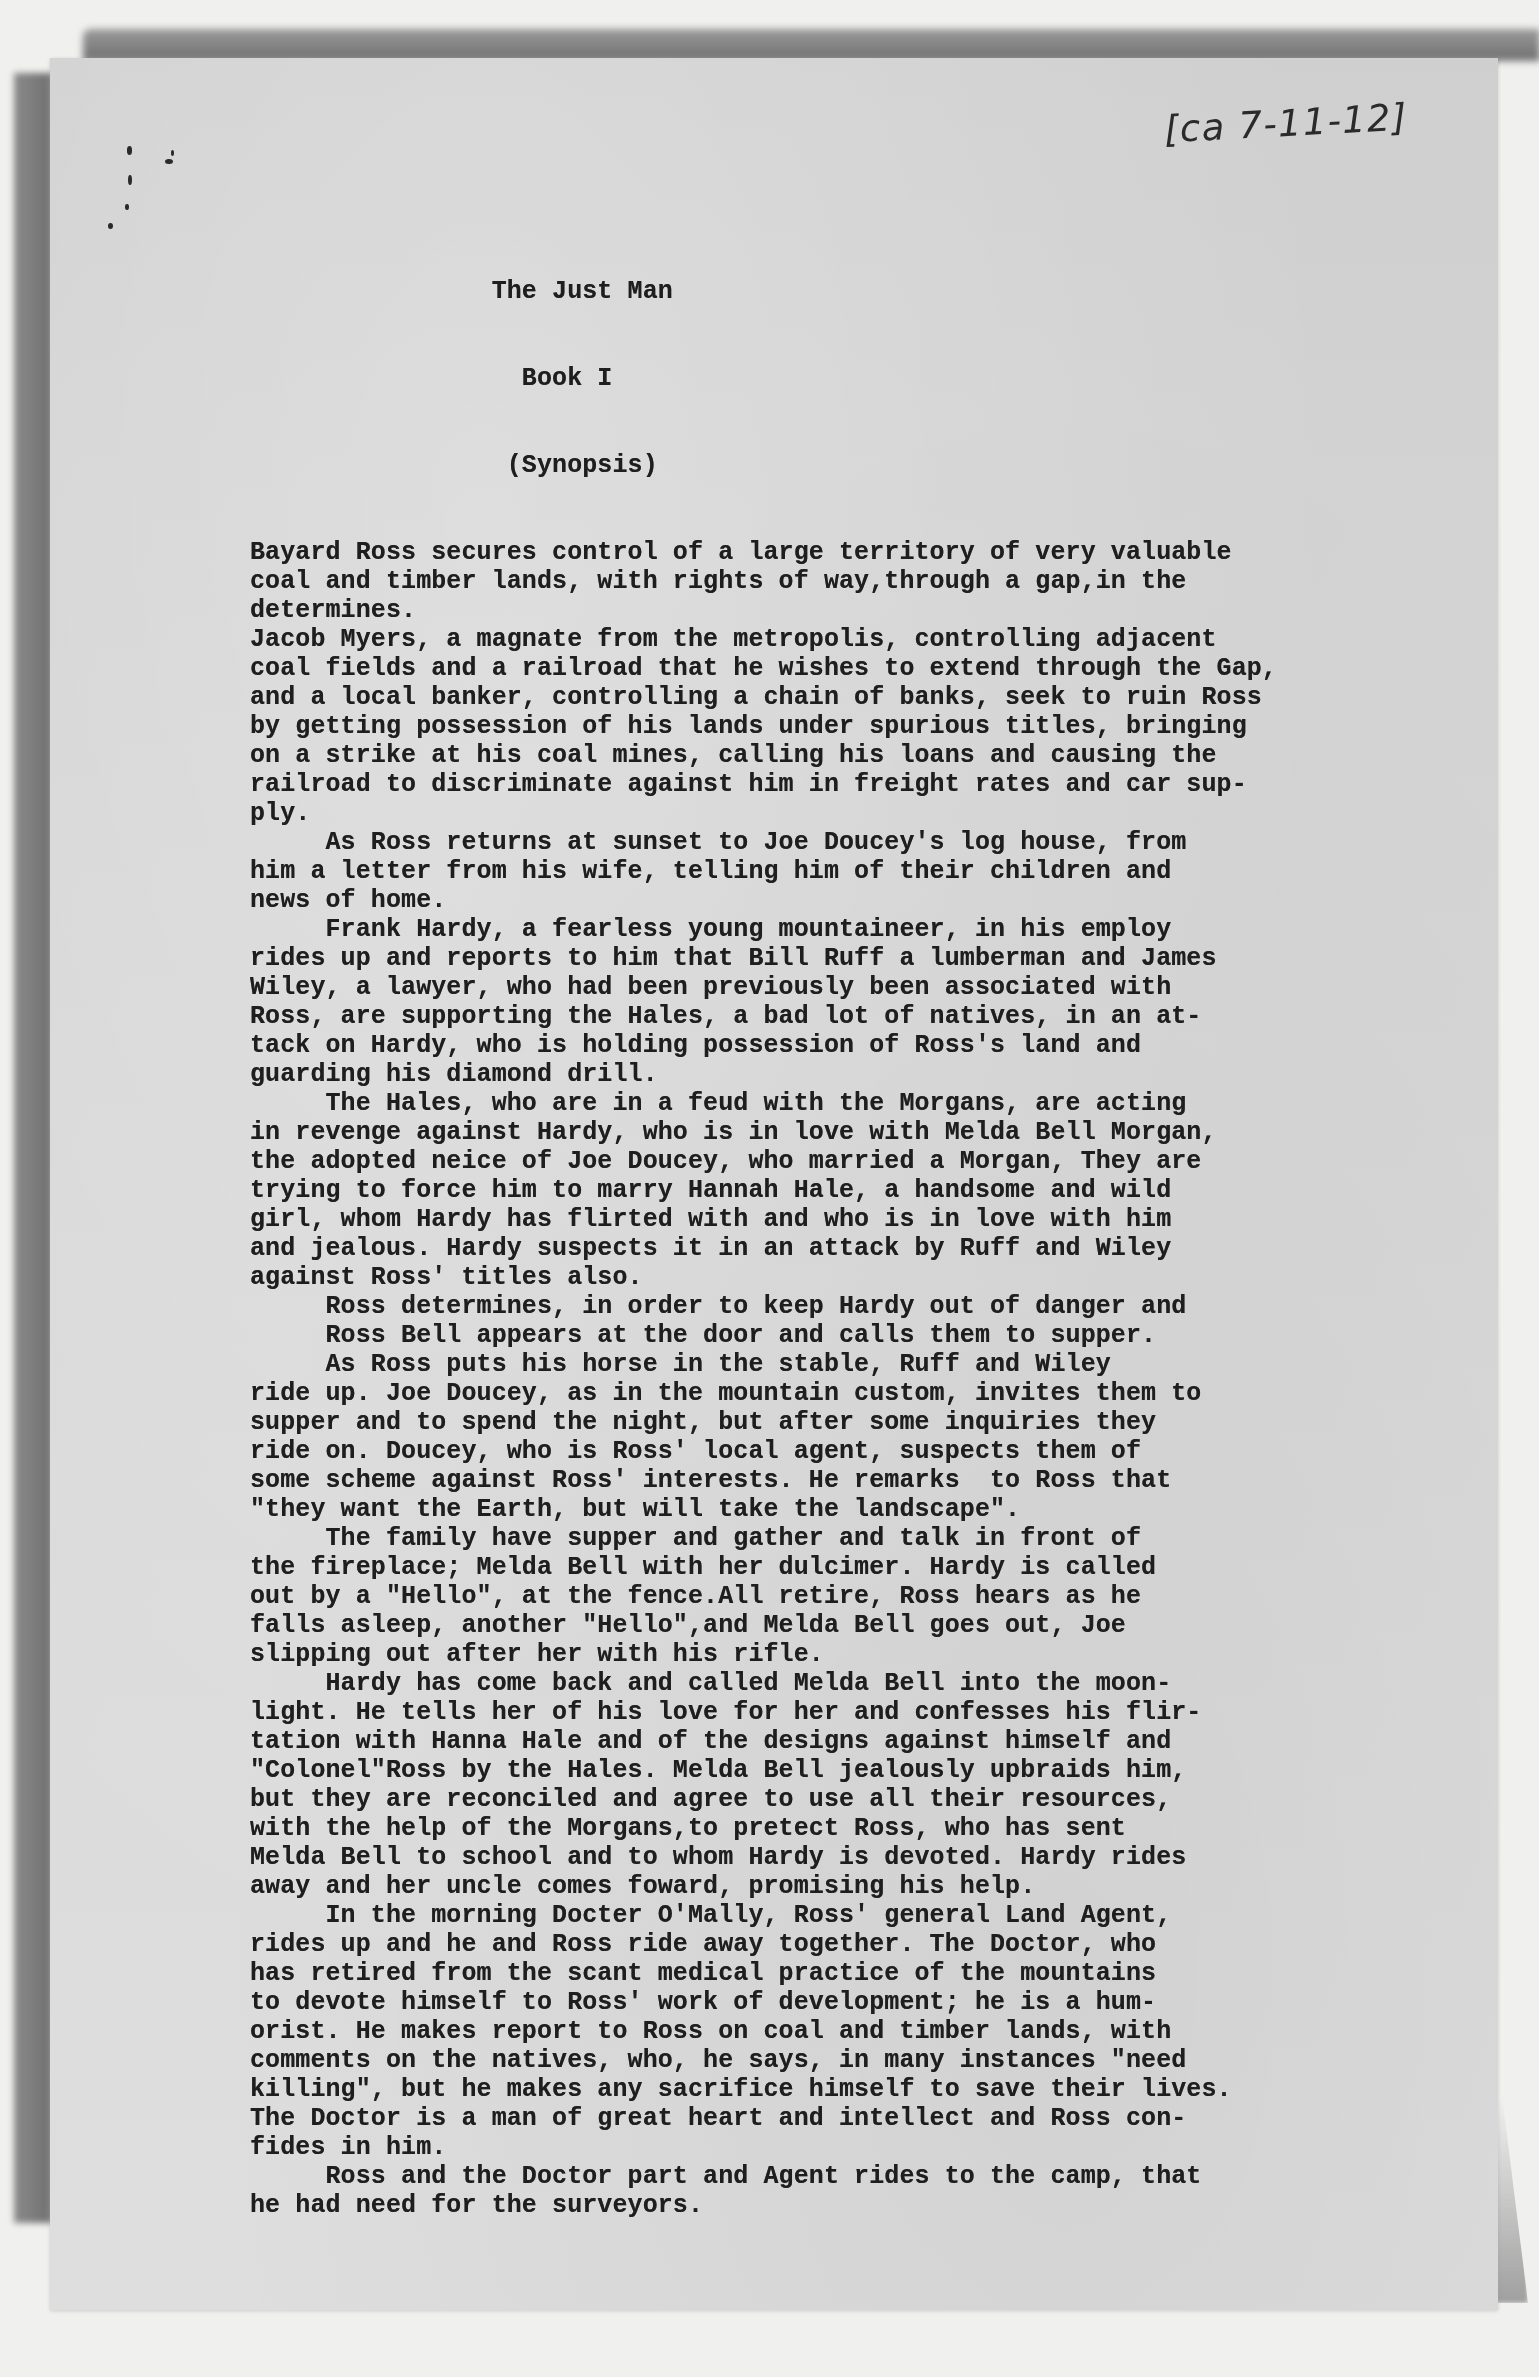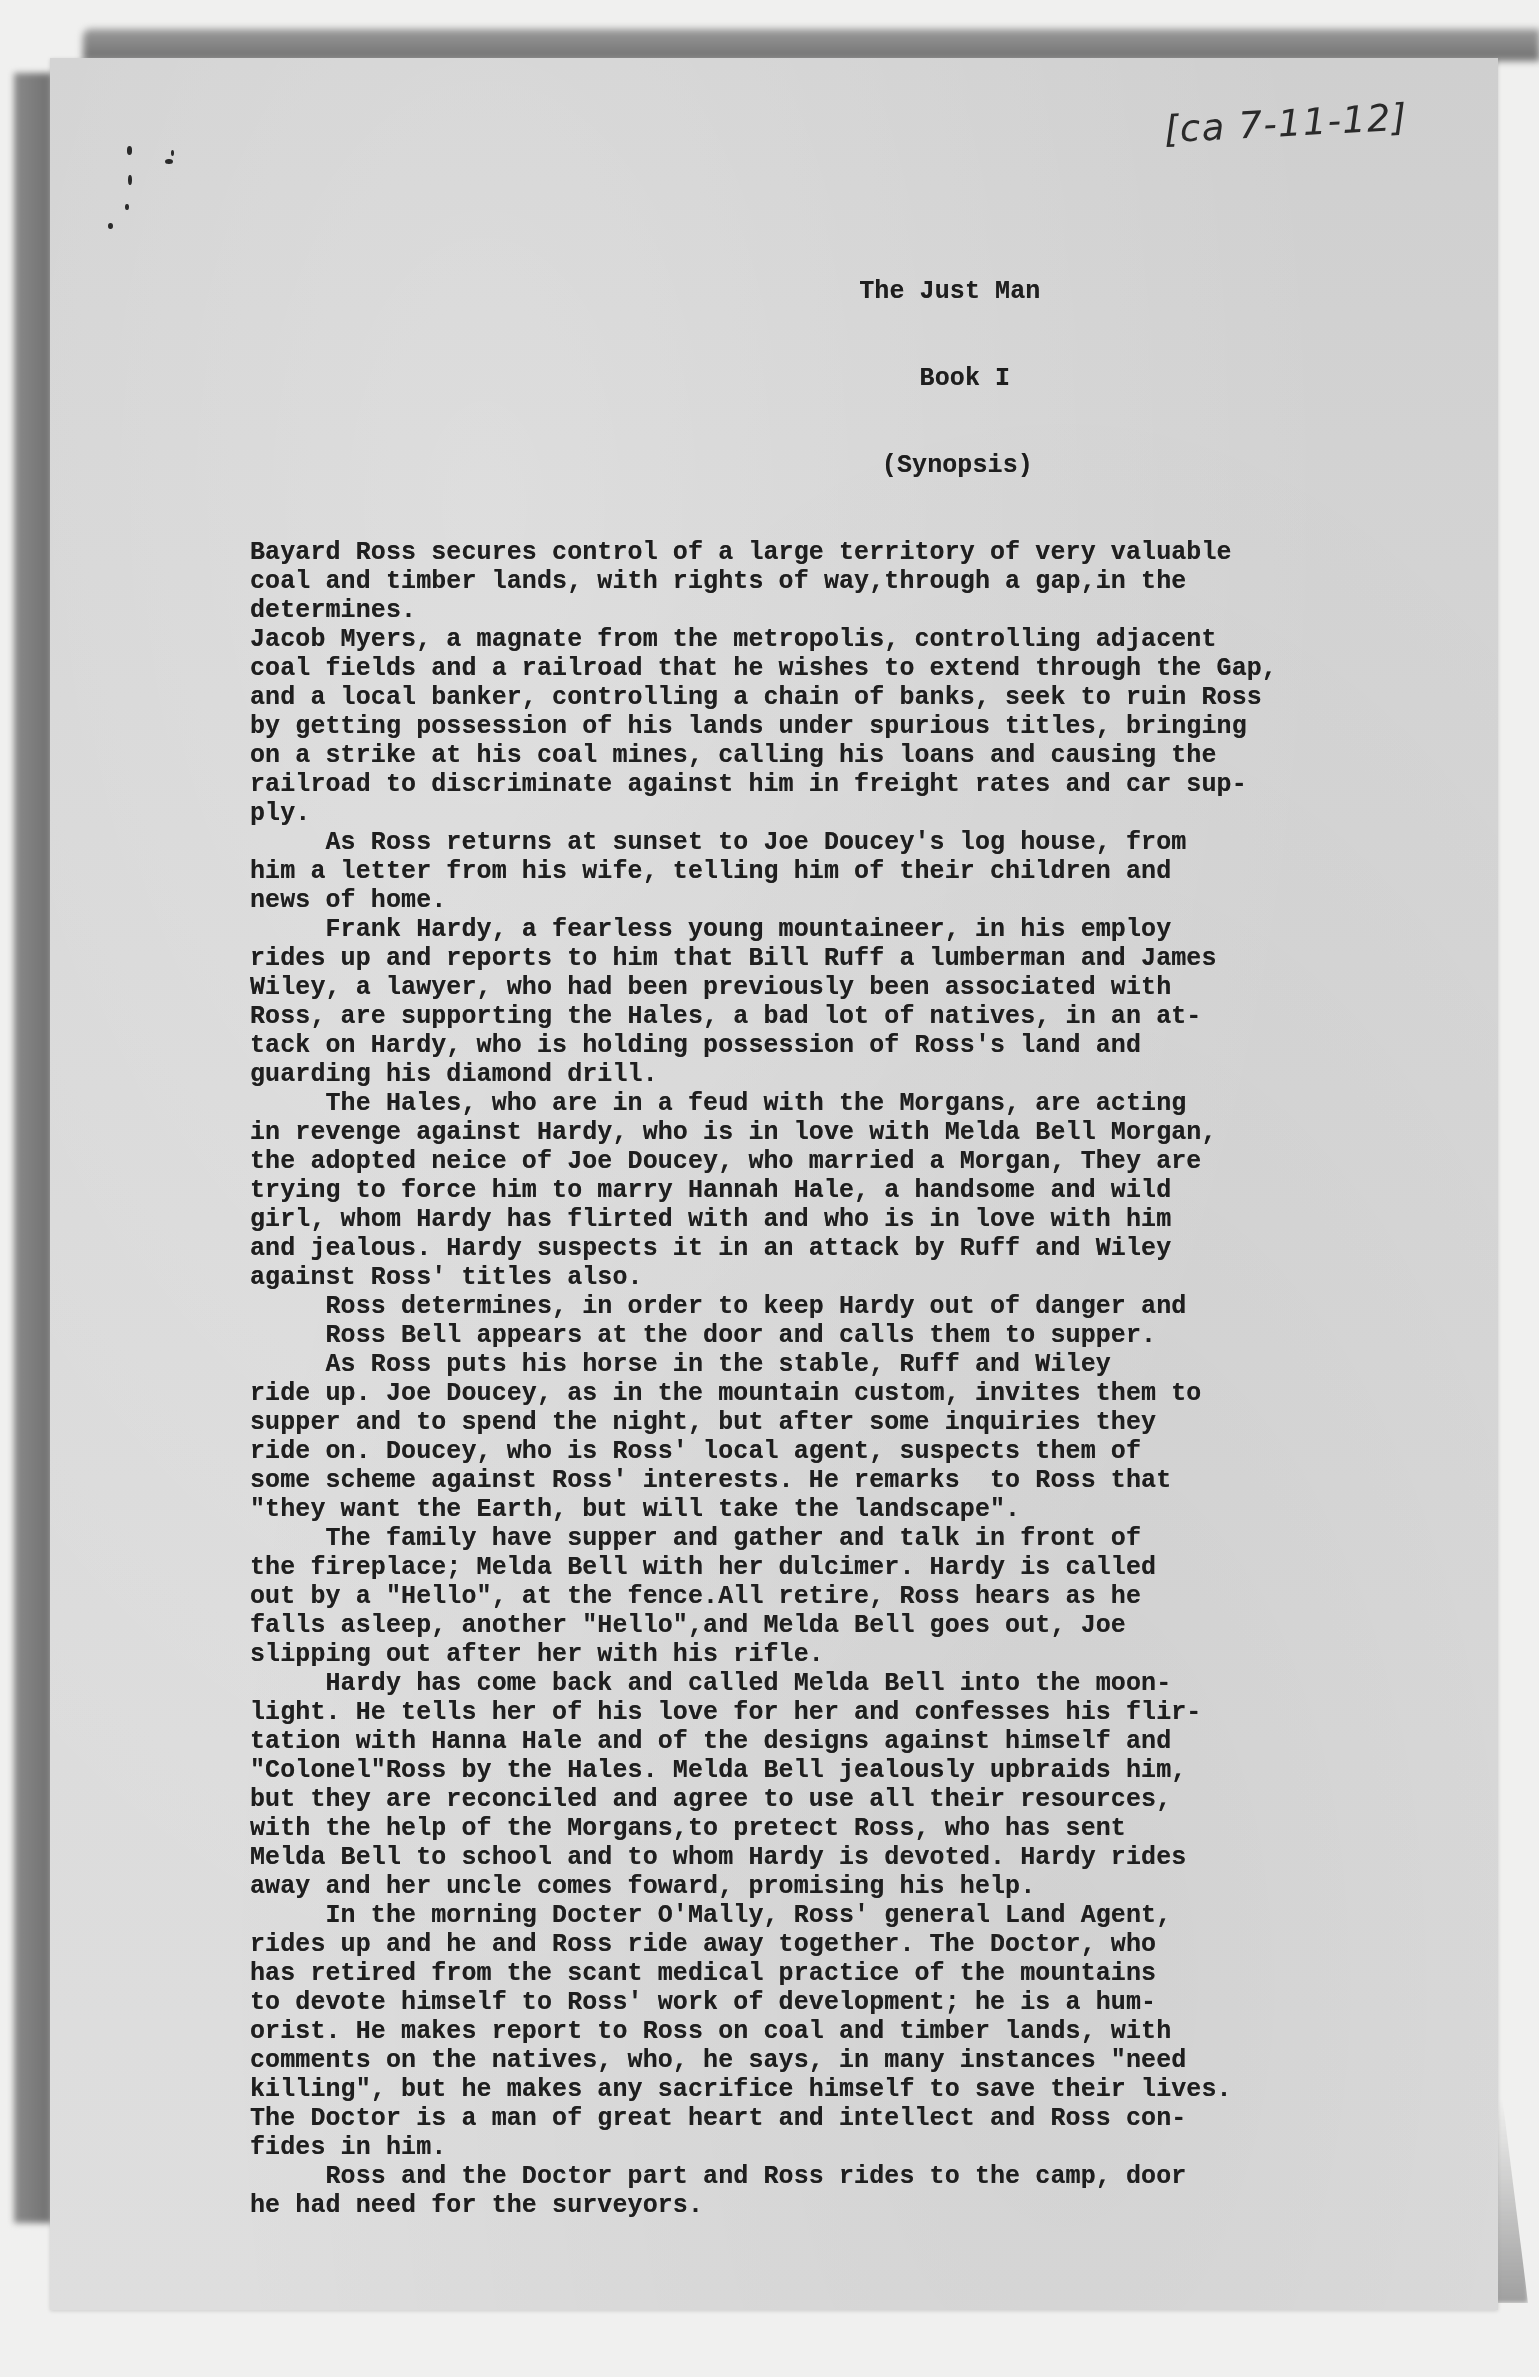--- a/index.html
+++ b/index.html
@@ -84,21 +84,21 @@
       top: 219px;
       width: 1158px;
       color: #1e1e1e;
       font-size: 25px;
       font-weight: bold;
       line-height: 29px;
       letter-spacing: 0.1px;
       text-shadow: 0 0 0.6px rgba(0,0,0,0.5);
     }
     .heading {
-      text-align: center;
+      text-align: left;
       white-space: pre;
     }
     .heading-line {
       display: block;
     }
     .para {
       display: block;
       white-space: pre;
     }
     .line {
@@ -137,16 +137,16 @@
       <div class="para"><span class="line">Jacob Myers, a magnate from the metropolis, controlling adjacent</span><span class="line">coal fields and a railroad that he wishes to extend through the Gap,</span><span class="line">and a local banker, controlling a chain of banks, seek to ruin Ross</span><span class="line">by getting possession of his lands under spurious titles, bringing</span><span class="line">on a strike at his coal mines, calling his loans and causing the</span><span class="line">railroad to discriminate against him in freight rates and car sup-</span><span class="line">ply.</span></div>
       <div class="para"><span class="line">     As Ross returns at sunset to Joe Doucey's log house, from</span><span class="line">him a letter from his wife, telling him of their children and</span><span class="line">news of home.</span></div>
       <div class="para"><span class="line">     Frank Hardy, a fearless young mountaineer, in his employ</span><span class="line">rides up and reports to him that Bill Ruff a lumberman and James</span><span class="line">Wiley, a lawyer, who had been previously been associated with</span><span class="line">Ross, are supporting the Hales, a bad lot of natives, in an at-</span><span class="line">tack on Hardy, who is holding possession of Ross's land and</span><span class="line">guarding his diamond drill.</span></div>
       <div class="para"><span class="line">     The Hales, who are in a feud with the Morgans, are acting</span><span class="line">in revenge against Hardy, who is in love with Melda Bell Morgan,</span><span class="line">the adopted neice of Joe Doucey, who married a Morgan, They are</span><span class="line">trying to force him to marry Hannah Hale, a handsome and wild</span><span class="line">girl, whom Hardy has flirted with and who is in love with him</span><span class="line">and jealous. Hardy suspects it in an attack by Ruff and Wiley</span><span class="line">against Ross' titles also.</span></div>
       <div class="para"><span class="line">     Ross determines, in order to keep Hardy out of danger and</span></div>
       <div class="para"><span class="line">     Ross Bell appears at the door and calls them to supper.</span></div>
       <div class="para"><span class="line">     As Ross puts his horse in the stable, Ruff and Wiley</span><span class="line">ride up. Joe Doucey, as in the mountain custom, invites them to</span><span class="line">supper and to spend the night, but after some inquiries they</span><span class="line">ride on. Doucey, who is Ross' local agent, suspects them of</span><span class="line">some scheme against Ross' interests. He remarks  to Ross that</span><span class="line">"they want the Earth, but will take the landscape".</span></div>
       <div class="para"><span class="line">     The family have supper and gather and talk in front of</span><span class="line">the fireplace; Melda Bell with her dulcimer. Hardy is called</span><span class="line">out by a "Hello", at the fence.All retire, Ross hears as he</span><span class="line">falls asleep, another "Hello",and Melda Bell goes out, Joe</span><span class="line">slipping out after her with his rifle.</span></div>
       <div class="para"><span class="line">     Hardy has come back and called Melda Bell into the moon-</span><span class="line">light. He tells her of his love for her and confesses his flir-</span><span class="line">tation with Hanna Hale and of the designs against himself and</span><span class="line">"Colonel"Ross by the Hales. Melda Bell jealously upbraids him,</span><span class="line">but they are reconciled and agree to use all their resources,</span><span class="line">with the help of the Morgans,to pretect Ross, who has sent</span><span class="line">Melda Bell to school and to whom Hardy is devoted. Hardy rides</span><span class="line">away and her uncle comes foward, promising his help.</span></div>
       <div class="para"><span class="line">     In the morning Docter O'Mally, Ross' general Land Agent,</span><span class="line">rides up and he and Ross ride away together. The Doctor, who</span><span class="line">has retired from the scant medical practice of the mountains</span><span class="line">to devote himself to Ross' work of development; he is a hum-</span><span class="line">orist. He makes report to Ross on coal and timber lands, with</span><span class="line">comments on the natives, who, he says, in many instances "need</span><span class="line">killing", but he makes any sacrifice himself to save their lives.</span><span class="line">The Doctor is a man of great heart and intellect and Ross con-</span><span class="line">fides in him.</span></div>
-      <div class="para"><span class="line">     Ross and the Doctor part and Ross rides to the camp, door</span><span class="line">he had need for the surveyors.</span></div>
+      <div class="para"><span class="line">     Ross and the Doctor part and Agent rides to the camp, that</span><span class="line">he had need for the surveyors.</span></div>
     </div>
 </div>
 
 
 </body></html>

